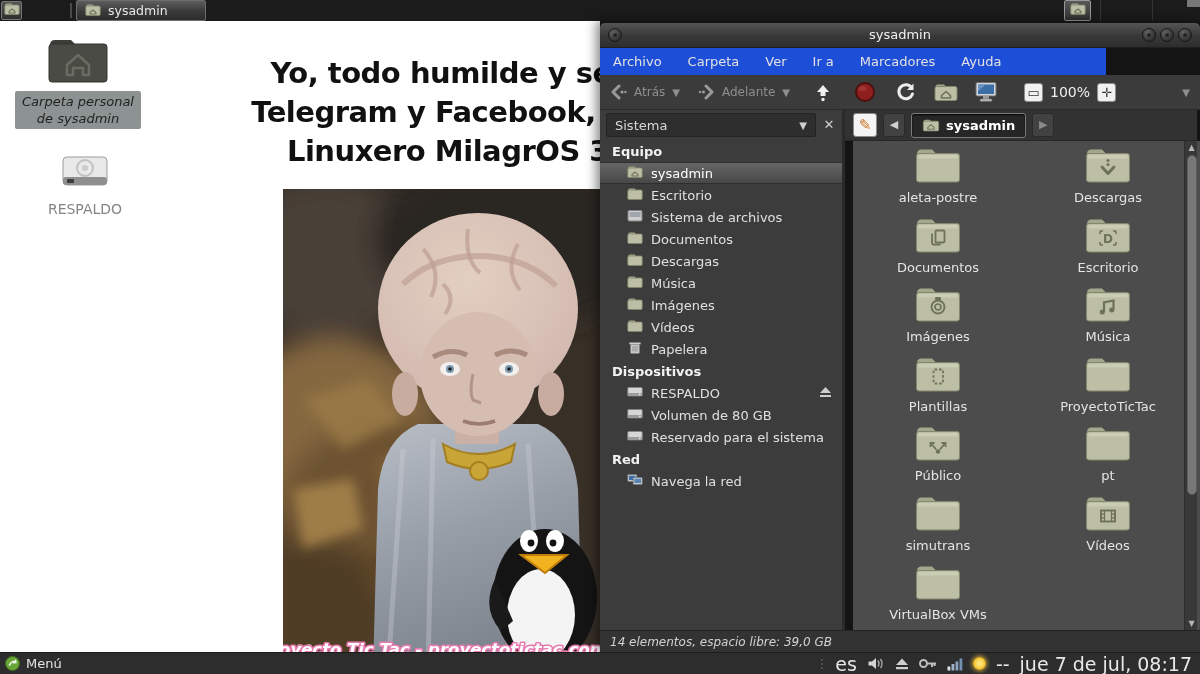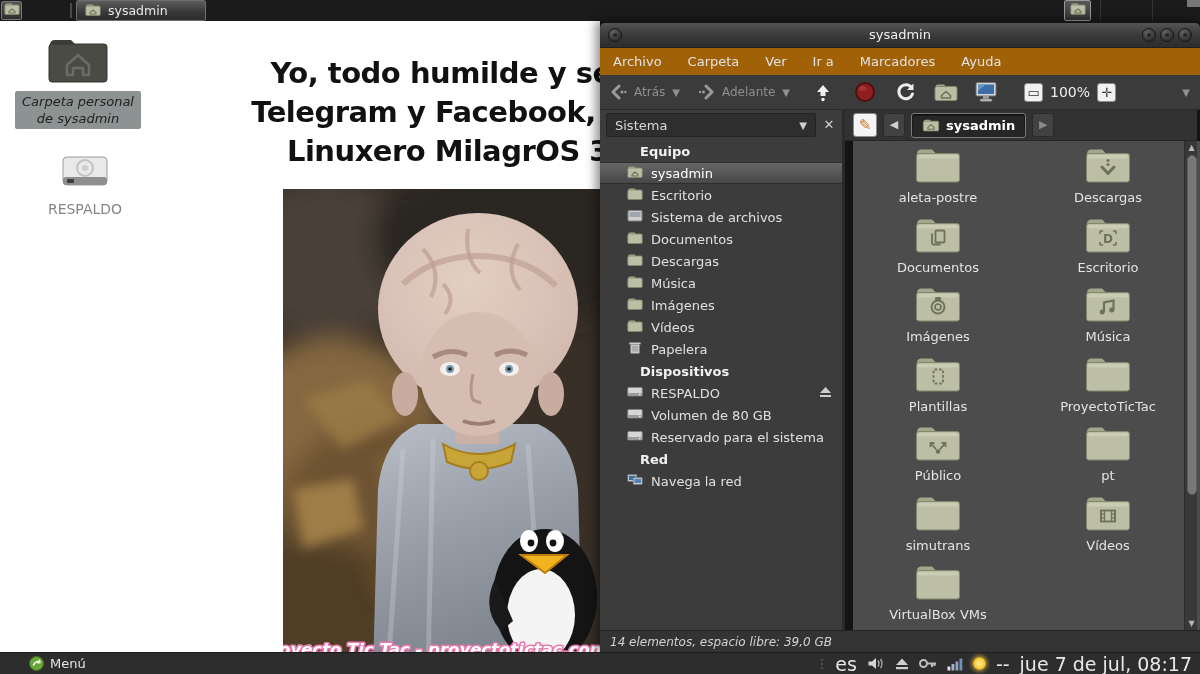--- a/index.html
+++ b/index.html
@@ -44,21 +44,21 @@
               border-radius:5px 5px 0 0; border-bottom:1px solid #1f1f1f; }
   #win-title { position:absolute; left:0; right:0; top:4px; text-align:center; color:#efefef; font-size:13px; }
   .round-btn { position:absolute; top:5px; width:14px; height:14px; border-radius:50%;
                background:radial-gradient(circle at 35% 30%, #636363, #3c3c3c 55%, #232323);
                border:1px solid #161616; }
   .round-btn::after { content:""; position:absolute; left:4px; top:4px; width:4px; height:4px;
                border-radius:50%; background:#262626; }
   #btn-winmenu { left:8px; }
   #btn-min { right:44px; } #btn-max { right:26px; } #btn-close { right:8px; }
 
-  #menubar { position:absolute; left:0; top:27px; width:600px; height:27px; background:#a16207;
+  #menubar { position:absolute; left:0; top:27px; width:506px; height:27px; background:#1d4ed8;
              display:flex; align-items:center; gap:26px; padding-left:13px; }
   .menu-item { color:#e2e2e2; font-size:13px; }
 
   #toolbar { position:absolute; left:0; top:54px; width:600px; height:35px; background:#3b3b3b;
              border-bottom:1px solid #2a2a2a; display:flex; align-items:center; }
   .tbtn { display:flex; align-items:center; justify-content:center; }
   .tool-label { color:#8f8f8f; font-size:12px; }
   .chev { color:#8f8f8f; font-size:10px; }
   .zoom-box { width:19px; height:19px; background:#f1f1f1; border:1px solid #8e8e8e; border-radius:3px;
               color:#333; font-size:13px; line-height:17px; text-align:center; font-weight:bold; }
@@ -66,21 +66,21 @@
 
   #content { position:absolute; left:0; top:89px; width:600px; height:520px; display:flex; }
   
   #sidebar { width:245px; height:520px; background:#3c3c3c; border-right:3px solid #2a2a2a; position:relative; }
   #side-head { height:30px; display:flex; align-items:center; padding:3px 4px 3px 6px; gap:4px; }
   #places-combo { flex:1; height:24px; background:#2e2e2e; border:1px solid #242424; border-radius:2px;
                   color:#d8d8d8; font-size:13px; display:flex; align-items:center; padding:0 8px; }
   #places-combo .chev { margin-left:auto; color:#cfcfcf; }
   #side-close { width:18px; height:22px; color:#cfcfcf; font-size:13px; text-align:center; line-height:22px; }
   .side-sec { height:22px; display:flex; align-items:center; padding-left:12px; color:#f2f2f2;
-              font-size:13px; font-weight:bold;margin-left:28px; }
+              font-size:13px; font-weight:bold; }
   .side-row { height:22px; display:flex; align-items:center; padding-left:27px; gap:8px;
               color:#e0e0e0; font-size:13px; position:relative; }
   .side-row.selected { background:linear-gradient(#666,#484848); border-top:1px solid #2e2e2e;
                        border-bottom:1px solid #2e2e2e; color:#fff; }
   .side-row svg { flex:0 0 auto; }
   .eject-btn { position:absolute; right:10px; top:4px; }
 
   
   #main { position:relative; width:352px; height:520px; }
   #pathbar { position:absolute; left:0; top:0; width:352px; height:31px; background:#323232;
@@ -105,21 +105,21 @@
   #vs-up { top:0; } #vs-down { bottom:0; }
   #vs-thumb { position:absolute; left:1.5px; top:14px; width:10px; height:340px; background:#787878;
               border-radius:5px; border:1px solid #5c5c5c; }
 
   #statusbar { position:absolute; left:0; top:609px; width:600px; height:22px; background:#333;
                border-top:1px solid #222; color:#d2d2d2; font-size:12px; font-style:italic;
                display:flex; align-items:center; padding-left:10px; }
 
   
   #panel { position:absolute; left:0; top:652px; width:1200px; height:22px; background:#2d2d2d;
-           border-top:1px solid #1c1c1c; display:flex; align-items:center; color:#e4e4e4; font-size:13px;padding-left:24px; }
+           border-top:1px solid #1c1c1c; display:flex; align-items:center; color:#e4e4e4; font-size:13px; }
   #menu-launcher { display:flex; align-items:center; gap:6px; padding-left:5px; }
   #tray { margin-left:auto; display:flex; align-items:center; gap:10px; padding-right:8px; }
   #tray .txt { font-size:19px; color:#e8e8e8; }
   #weather-val { color:#bdbdbd; }
   #handle { display:flex; flex-direction:column; gap:2px; padding:0 2px; }
   #handle i { width:2px; height:2px; background:#5a5a5a; border-radius:50%; display:block; }
   #sun { width:13px; height:13px; border-radius:50%;
          background:radial-gradient(circle,#ffe27a 20%,#f5c52e 60%,rgba(245,197,46,0)); 
          box-shadow:0 0 4px 1px rgba(255,200,60,.8); }
 </style>

